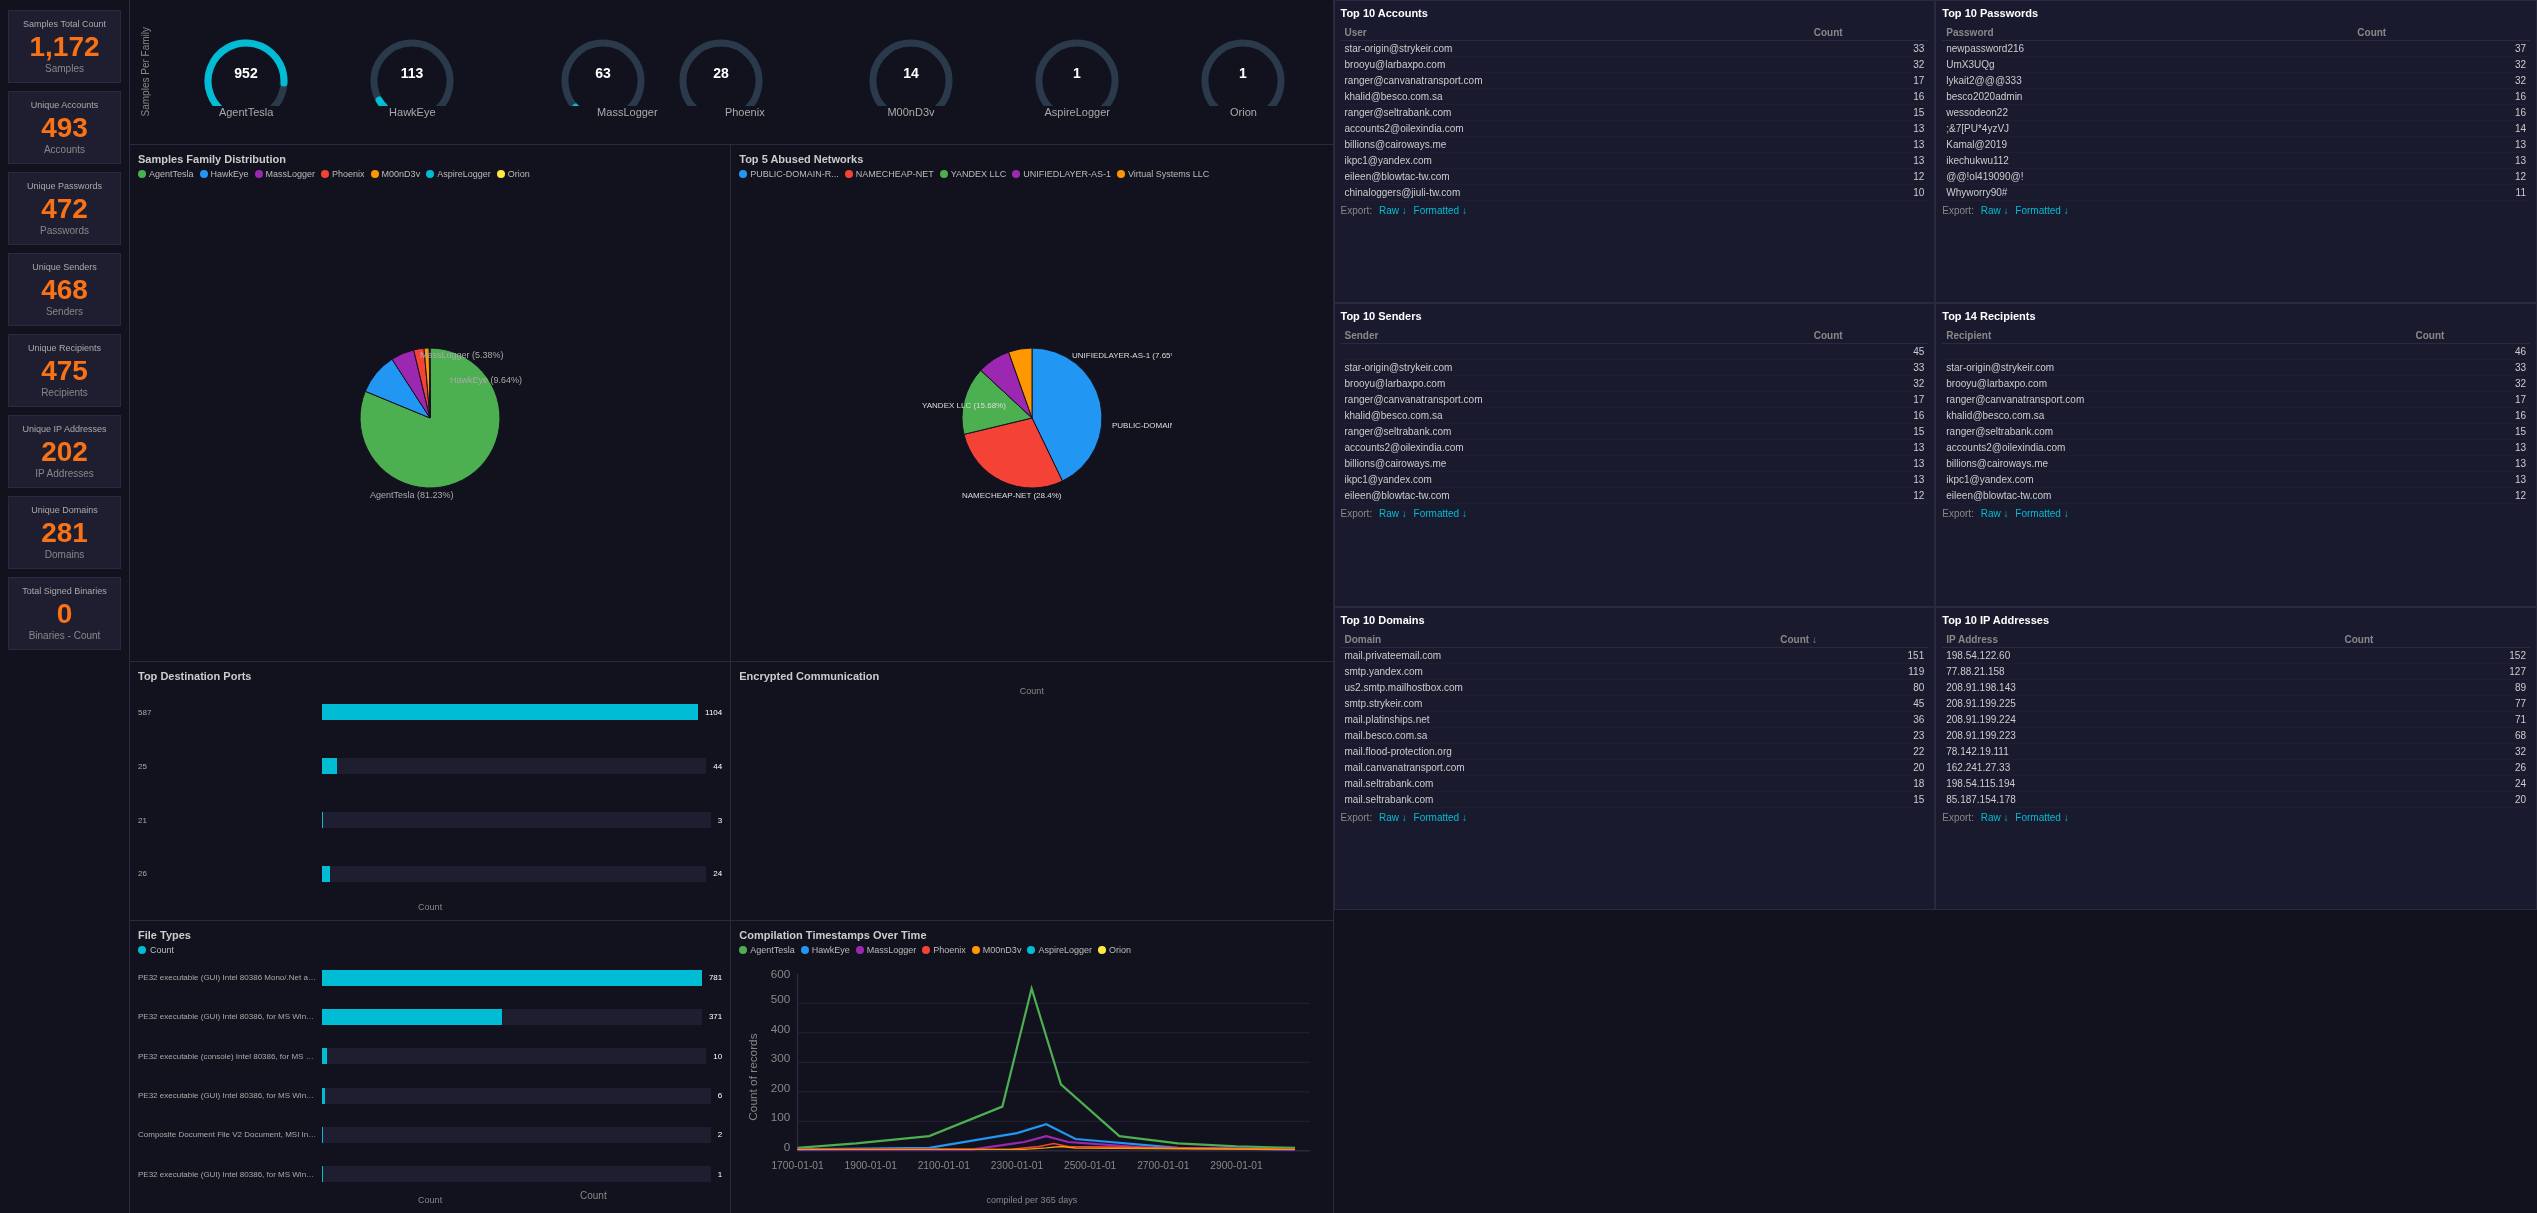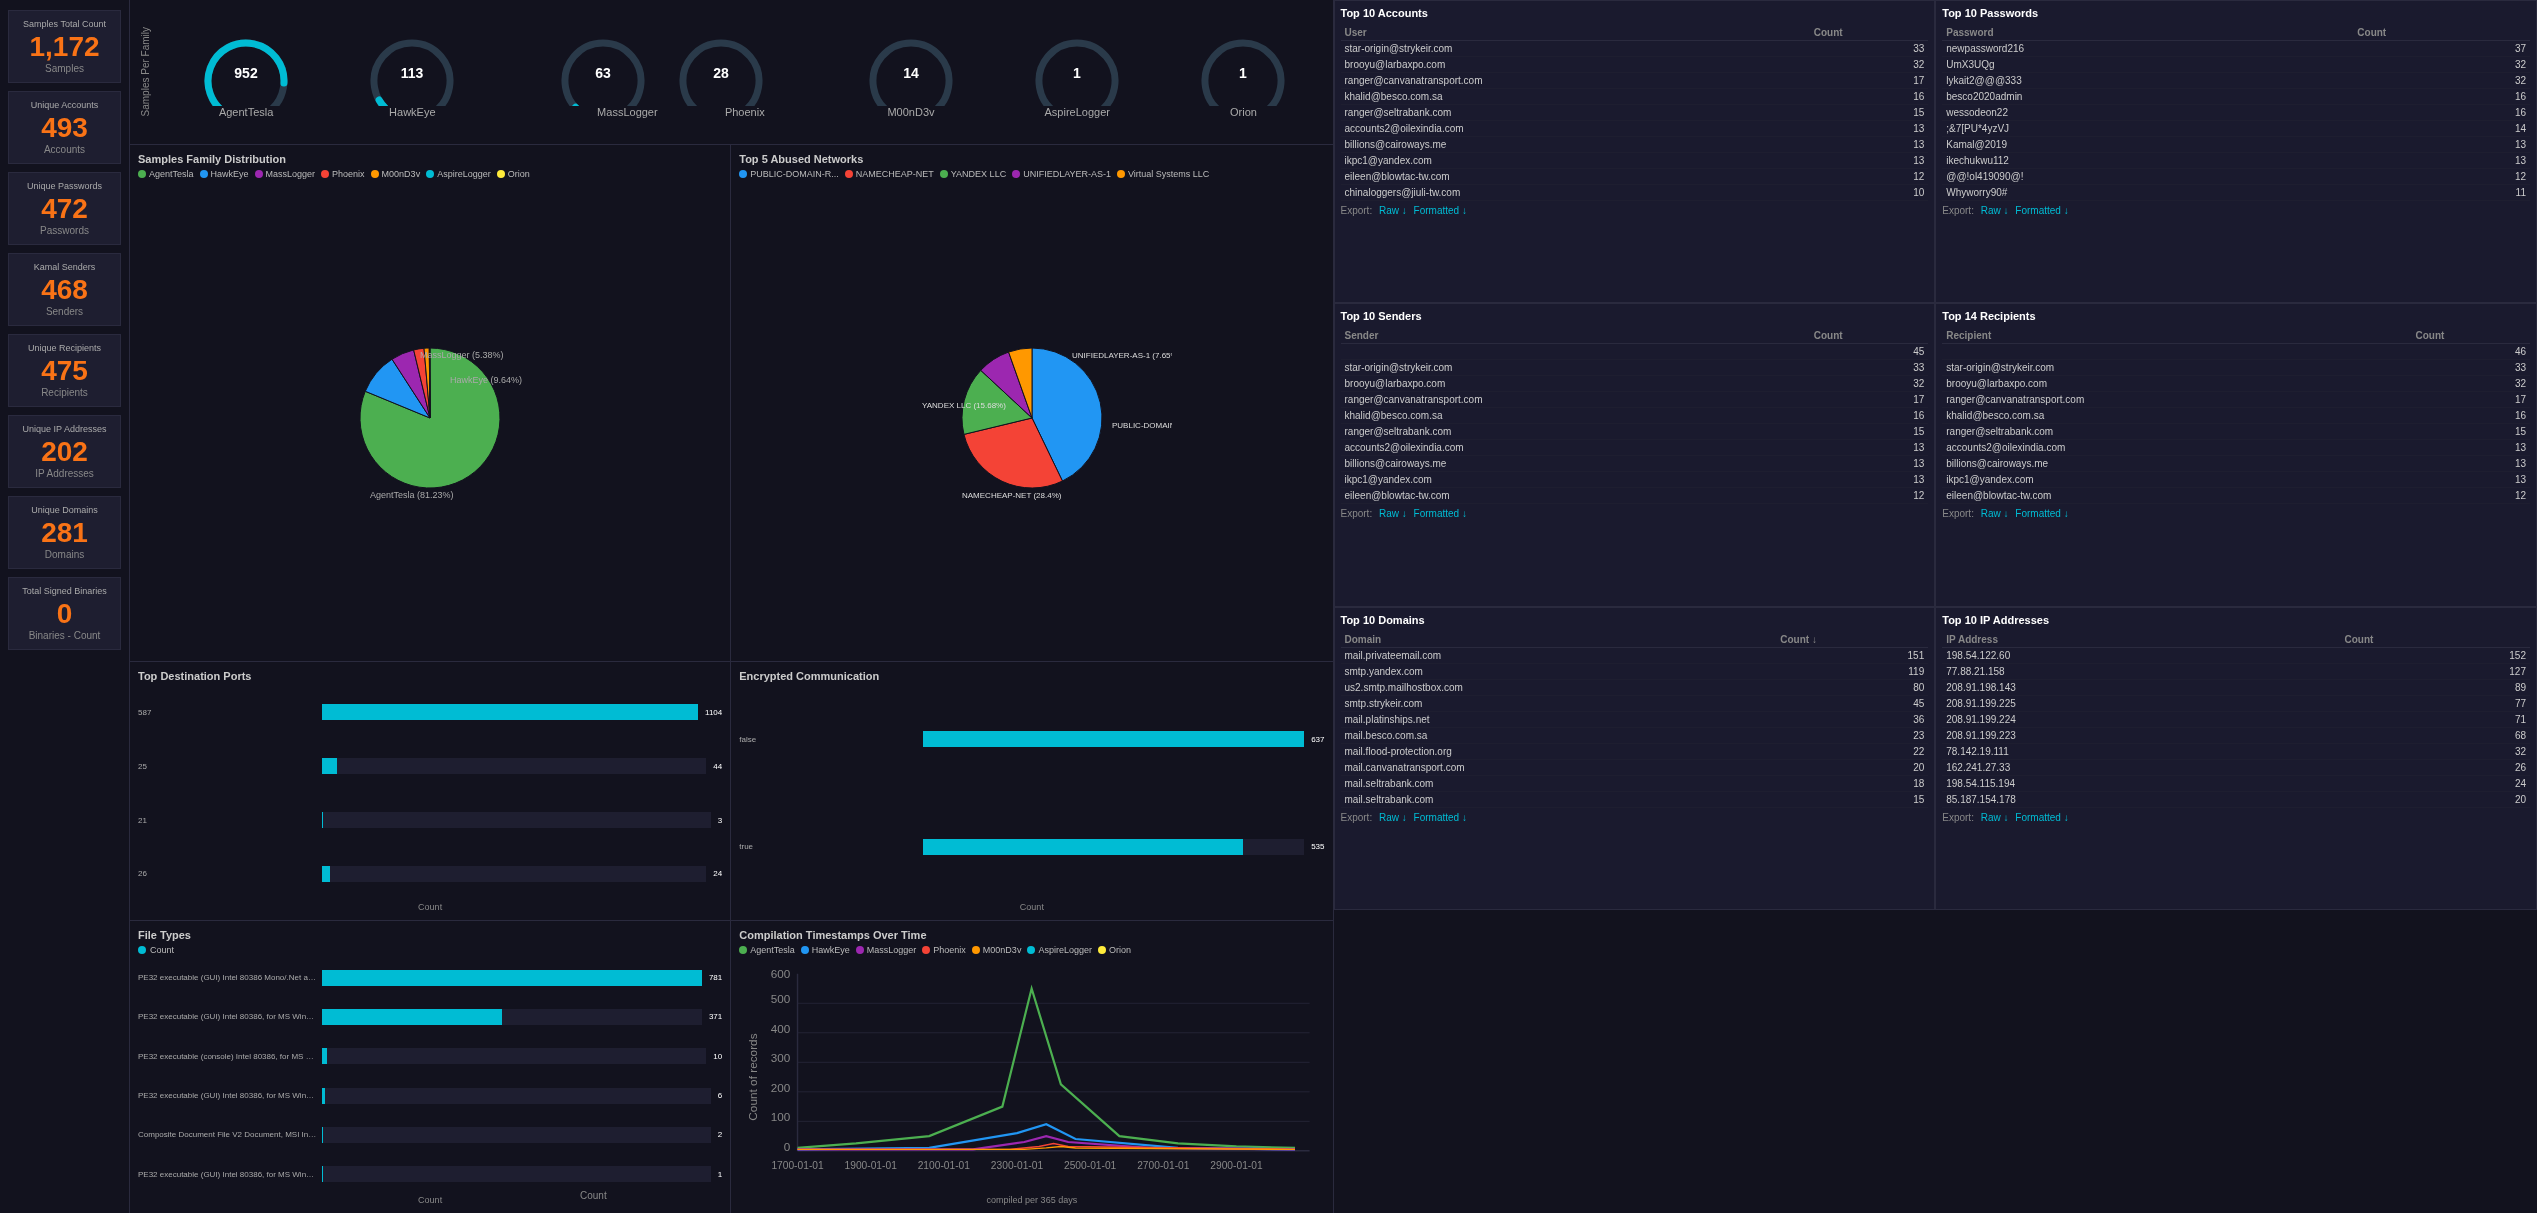--- a/index.html
+++ b/index.html
@@ -234,21 +234,21 @@
     <span class="stat-header">Unique Accounts</span>
     <span class="stat-number">493</span>
     <span class="stat-label">Accounts</span>
   </div>
       <div class="stat-block">
     <span class="stat-header">Unique Passwords</span>
     <span class="stat-number">472</span>
     <span class="stat-label">Passwords</span>
   </div>
       <div class="stat-block">
-    <span class="stat-header">Kamal Senders</span>
+    <span class="stat-header">Unique Senders</span>
     <span class="stat-number">468</span>
     <span class="stat-label">Senders</span>
   </div>
       <div class="stat-block">
     <span class="stat-header">Unique Recipients</span>
     <span class="stat-number">475</span>
     <span class="stat-label">Recipients</span>
   </div>
       <div class="stat-block">
     <span class="stat-header">Unique IP Addresses</span>
@@ -460,36 +460,20 @@
         <div class="h-bar-fill" style="width:2.2%;height:100%;background:#00bcd4;"></div>
       </div>
       <div class="h-bar-value">24</div>
     </div>
           </div>
         <div class="axis-label">Count</div>
       </div>
 
       <div style="border-bottom:1px solid #2a2a3e; padding:8px; display:flex; flex-direction:column; overflow:hidden;">
         <div class="section-title">Encrypted Communication</div>
-        <div id="encrypted-chart" style="display: flex; flex-direction: column; justify-content: space-around; height: 100%;">
-            <div class="h-bar-row">
-      <div class="h-bar-label" style="width:180px;">false</div>
-      <div class="h-bar-track" style="flex:1;height:16px;background:#1e1e30;position:relative;">
-        <div class="h-bar-fill" style="width:100.0%;height:100%;background:#00bcd4;"></div>
-      </div>
-      <div class="h-bar-value">637</div>
-    </div>
-            <div class="h-bar-row">
-      <div class="h-bar-label" style="width:180px;">true</div>
-      <div class="h-bar-track" style="flex:1;height:16px;background:#1e1e30;position:relative;">
-        <div class="h-bar-fill" style="width:84.0%;height:100%;background:#00bcd4;"></div>
-      </div>
-      <div class="h-bar-value">535</div>
-    </div>
-          </div>
         <div class="axis-label">Count</div>
       </div>
 
       <div style="border-right:1px solid #2a2a3e; padding:8px; display:flex; flex-direction:column; overflow:hidden;">
         <div class="section-title">File Types</div>
         <div style="display:flex; align-items:center; gap:4px; margin-bottom:4px;">
           <span class="legend-dot" style="background:#00bcd4;"></span>
           <span style="font-size:9px; color:#bbb;">Count</span>
         </div>
         <div id="filetypes-chart" style="display: flex; flex-direction: column; justify-content: space-around; height: 100%;">

